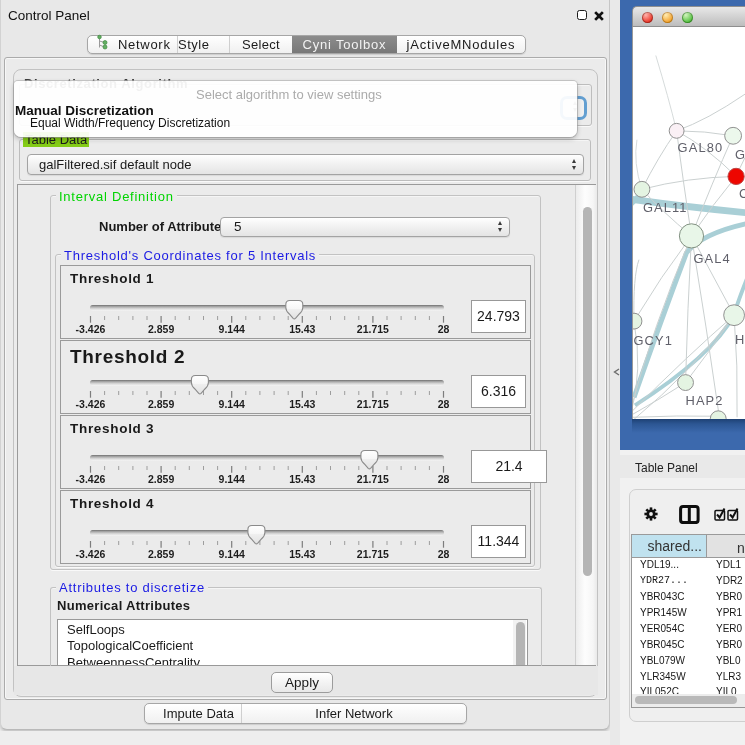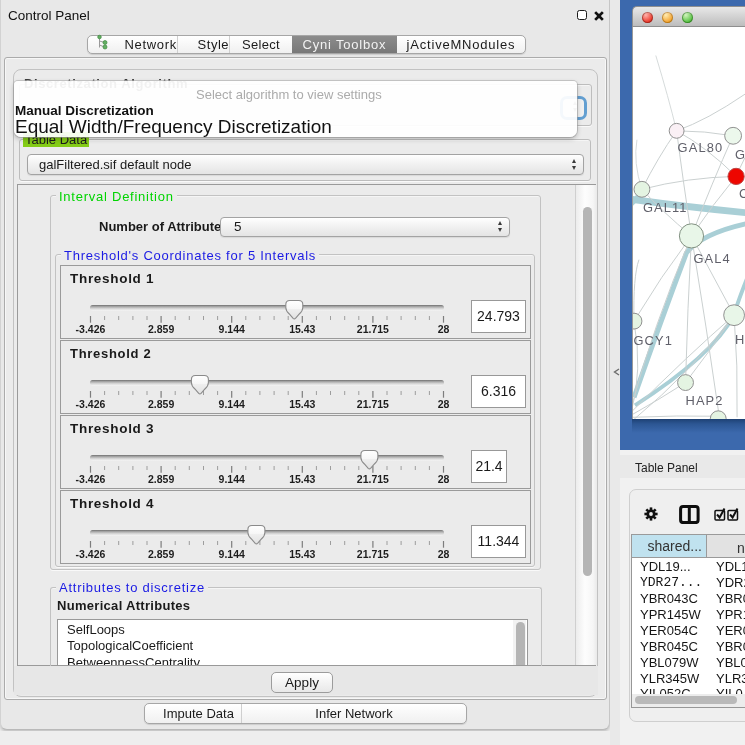--- a/index.html
+++ b/index.html
@@ -22,22 +22,22 @@
 
 <div class="abs" style="left:0;top:0;width:610px;height:730px;background:#e8e8e8;border-right:1px solid #c6c6c6;border-bottom:1px solid #b9b9b9;border-left:1px solid #d2d2d2;border-radius:0 0 7px 7px;box-shadow:0 2px 3px rgba(0,0,0,0.18);"></div>
 <div class="abs" style="left:8px;top:8px;font-size:13.5px;color:#111;">Control Panel</div>
 
 <div class="abs" style="left:577px;top:10px;width:10px;height:10px;border:1.7px solid #1a1a1a;border-radius:2.5px;background:#fff;"></div>
 <svg class="abs" style="left:593px;top:10px;" width="12" height="12" viewBox="0 0 12 12">
  <path d="M1.2 3.1 L3.1 1.2 L6 4.1 L8.9 1.2 L10.8 3.1 L7.9 6 L10.8 8.9 L8.9 10.8 L6 7.9 L3.1 10.8 L1.2 8.9 L4.1 6 Z" fill="#111"></path>
 </svg>
 
 <div class="abs" style="left:87px;top:35px;width:439px;height:19px;background:linear-gradient(#ffffff,#f0f0f0);border:1px solid #a6a6a6;border-radius:5px;box-shadow:0 1px 1px rgba(0,0,0,0.12);overflow:hidden;display:flex;">
-  <div style="width:90px;position:relative;border-right:1px solid #cfcfcf;text-align:right;line-height:17px;padding-left:16px;letter-spacing:0.7px;">Network</div>
-  <div style="width:52px;border-right:1px solid #cfcfcf;text-align:right;line-height:17px;letter-spacing:0.5px;">Style</div>
+  <div style="width:90px;position:relative;border-right:1px solid #cfcfcf;text-align:left;line-height:17px;padding-left:30px;letter-spacing:0.7px;">Network</div>
+  <div style="width:52px;border-right:1px solid #cfcfcf;text-align:left;line-height:17px;letter-spacing:0.5px;">Style</div>
   <div style="width:62px;text-align:center;line-height:17px;letter-spacing:0.3px;">Select</div>
   <div style="width:105px;background:linear-gradient(#8c8c8c,#787878);color:#f2f2f2;text-align:center;line-height:17px;letter-spacing:0.8px;">Cyni Toolbox</div>
   <div style="flex:1;text-align:center;line-height:17px;letter-spacing:0.8px;">jActiveMNodules</div>
 </div>
 
 <svg class="abs" style="left:97px;top:34px;" width="12" height="16" viewBox="0 0 12 16">
   <path d="M2.5 3.5 L2.5 13.5 M2.5 7 L7.5 8.5 M2.5 11 L7.5 13" stroke="#9a9a9a" stroke-width="1" fill="none"></path>
   <circle cx="2.5" cy="3" r="1.8" fill="#63b063" stroke="#3d8a3d" stroke-width="0.7"></circle>
   <circle cx="8" cy="8.5" r="2" fill="#63b063" stroke="#3d8a3d" stroke-width="0.7"></circle>
   <circle cx="8" cy="13" r="2" fill="#63b063" stroke="#3d8a3d" stroke-width="0.7"></circle>
@@ -132,21 +132,21 @@
 <text x="20.5" y="39" text-anchor="middle" font-size="10.5" font-weight="bold" fill="#1d1d1d" font-family="Liberation Sans, sans-serif">-3.426</text>
     <text x="91.1" y="39" text-anchor="middle" font-size="10.5" font-weight="bold" fill="#1d1d1d" font-family="Liberation Sans, sans-serif">2.859</text>
     <text x="161.7" y="39" text-anchor="middle" font-size="10.5" font-weight="bold" fill="#1d1d1d" font-family="Liberation Sans, sans-serif">9.144</text>
     <text x="232.3" y="39" text-anchor="middle" font-size="10.5" font-weight="bold" fill="#1d1d1d" font-family="Liberation Sans, sans-serif">15.43</text>
     <text x="302.9" y="39" text-anchor="middle" font-size="10.5" font-weight="bold" fill="#1d1d1d" font-family="Liberation Sans, sans-serif">21.715</text>
     <text x="373.5" y="39" text-anchor="middle" font-size="10.5" font-weight="bold" fill="#1d1d1d" font-family="Liberation Sans, sans-serif">28</text>
 <path d="M215.8,13.5 L215.8,10.5 Q215.8,6.5 219.8,6.5 L228.8,6.5 Q232.8,6.5 232.8,10.5 L232.8,13.5 Q232.8,17 229.3,20 L225.5,24.3 Q224.3,25.4 223.1,24.3 L219.3,20 Q215.8,17 215.8,13.5 Z" fill="url(#thumbg)" stroke="#8a8a8a" stroke-width="1.1"></path>
 </svg>
 <div class="abs" style="left:471px;top:299.5px;width:55px;height:33px;background:#fff;border:1px solid #989898;text-align:center;line-height:31px;font-size:14px;">24.793</div>
 <div class="abs" style="left:60px;top:340px;width:471px;height:74px;border:1px solid #9a9a9a;background:#ebebeb;"></div>
-<div class="abs" style="left:70px;top:346px;font-weight:bold;letter-spacing:0.7px;font-size:13px;">Threshold 2</div>
+<div class="abs" style="left:70px;top:346px;font-weight:bold;letter-spacing:0.7px;font-size:19px;">Threshold 2</div>
 <svg class="abs" style="left:70px;top:369px;" width="405" height="41" viewBox="0 0 405 41">
 <rect x="20" y="11" width="354" height="5.5" rx="2.7" fill="url(#trackg)"></rect>
 <line x1="20.5" y1="22" x2="20.5" y2="28.7" stroke="#7d7d7d" stroke-width="1.2"></line>
     <line x1="34.6" y1="22" x2="34.6" y2="26" stroke="#9d9d9d" stroke-width="1"></line>
     <line x1="48.7" y1="22" x2="48.7" y2="26" stroke="#9d9d9d" stroke-width="1"></line>
     <line x1="62.9" y1="22" x2="62.9" y2="26" stroke="#9d9d9d" stroke-width="1"></line>
     <line x1="77.0" y1="22" x2="77.0" y2="26" stroke="#9d9d9d" stroke-width="1"></line>
     <line x1="91.1" y1="22" x2="91.1" y2="28.7" stroke="#7d7d7d" stroke-width="1.2"></line>
     <line x1="105.2" y1="22" x2="105.2" y2="26" stroke="#9d9d9d" stroke-width="1"></line>
     <line x1="119.3" y1="22" x2="119.3" y2="26" stroke="#9d9d9d" stroke-width="1"></line>
@@ -208,21 +208,21 @@
     <line x1="359.4" y1="22" x2="359.4" y2="26" stroke="#9d9d9d" stroke-width="1"></line>
     <line x1="373.5" y1="22" x2="373.5" y2="28.7" stroke="#7d7d7d" stroke-width="1.2"></line>
 <text x="20.5" y="39" text-anchor="middle" font-size="10.5" font-weight="bold" fill="#1d1d1d" font-family="Liberation Sans, sans-serif">-3.426</text>
     <text x="91.1" y="39" text-anchor="middle" font-size="10.5" font-weight="bold" fill="#1d1d1d" font-family="Liberation Sans, sans-serif">2.859</text>
     <text x="161.7" y="39" text-anchor="middle" font-size="10.5" font-weight="bold" fill="#1d1d1d" font-family="Liberation Sans, sans-serif">9.144</text>
     <text x="232.3" y="39" text-anchor="middle" font-size="10.5" font-weight="bold" fill="#1d1d1d" font-family="Liberation Sans, sans-serif">15.43</text>
     <text x="302.9" y="39" text-anchor="middle" font-size="10.5" font-weight="bold" fill="#1d1d1d" font-family="Liberation Sans, sans-serif">21.715</text>
     <text x="373.5" y="39" text-anchor="middle" font-size="10.5" font-weight="bold" fill="#1d1d1d" font-family="Liberation Sans, sans-serif">28</text>
 <path d="M290.9,13.5 L290.9,10.5 Q290.9,6.5 294.9,6.5 L303.9,6.5 Q307.9,6.5 307.9,10.5 L307.9,13.5 Q307.9,17 304.4,20 L300.6,24.3 Q299.4,25.4 298.2,24.3 L294.4,20 Q290.9,17 290.9,13.5 Z" fill="url(#thumbg)" stroke="#8a8a8a" stroke-width="1.1"></path>
 </svg>
-<div class="abs" style="left:471px;top:449.5px;width:36px;height:33px;background:#fff;border:1px solid #989898;text-align:center;line-height:31px;font-size:14px;">21.4</div>
+<div class="abs" style="left:471px;top:449.5px;width:76px;height:33px;background:#fff;border:1px solid #989898;text-align:center;line-height:31px;font-size:14px;">21.4</div>
 <div class="abs" style="left:60px;top:490px;width:471px;height:74px;border:1px solid #9a9a9a;background:#ebebeb;"></div>
 <div class="abs" style="left:70px;top:496px;font-weight:bold;letter-spacing:0.7px;font-size:13.5px;">Threshold 4</div>
 <svg class="abs" style="left:70px;top:519px;" width="405" height="41" viewBox="0 0 405 41">
 <rect x="20" y="11" width="354" height="5.5" rx="2.7" fill="url(#trackg)"></rect>
 <line x1="20.5" y1="22" x2="20.5" y2="28.7" stroke="#7d7d7d" stroke-width="1.2"></line>
     <line x1="34.6" y1="22" x2="34.6" y2="26" stroke="#9d9d9d" stroke-width="1"></line>
     <line x1="48.7" y1="22" x2="48.7" y2="26" stroke="#9d9d9d" stroke-width="1"></line>
     <line x1="62.9" y1="22" x2="62.9" y2="26" stroke="#9d9d9d" stroke-width="1"></line>
     <line x1="77.0" y1="22" x2="77.0" y2="26" stroke="#9d9d9d" stroke-width="1"></line>
     <line x1="91.1" y1="22" x2="91.1" y2="28.7" stroke="#7d7d7d" stroke-width="1.2"></line>
@@ -375,21 +375,21 @@
   <path d="M3 7.5 L5.6 10.5 L10.5 1.5" fill="none" stroke="#111" stroke-width="2"></path>
   <path d="M16 7.5 L18.6 10.5 L23.5 1.5" fill="none" stroke="#111" stroke-width="2"></path>
 </svg>
 
 <div class="abs" style="left:631px;top:534px;width:114px;height:174px;border:1px solid #979797;border-right:none;background:#ffffff;"></div>
 
 <div class="abs" style="left:631px;top:534px;width:114px;height:24px;background:#e2e2e2;border:1px solid #9a9a9a;border-right:none;"></div>
 <div class="abs" style="left:631px;top:534px;width:76px;height:24px;background:#c0e2ef;border:1px solid #9a9a9a;text-align:right;line-height:23px;color:#333;font-size:14px;padding-right:4px;">shared...</div>
 <div class="abs" style="left:737px;top:540px;color:#333;font-size:14px;">na</div>
 
-<div class="abs" style="left:632px;top:558px;width:113px;height:136px;background:#ffffff;overflow:hidden;font-size:13px;color:#161616;">
+<div class="abs" style="left:632px;top:558px;width:113px;height:136px;background:#ffffff;overflow:hidden;font-size:10px;color:#161616;">
 <div style="position:absolute;left:8px;top:1.4px;">YDL19...</div>
 <div style="position:absolute;left:84px;top:1.4px;">YDL1</div>
 <div style="position:absolute;left:8px;top:17.3px;font-family:Liberation Mono, monospace;">YDR27...</div>
 <div style="position:absolute;left:84px;top:17.3px;">YDR2</div>
 <div style="position:absolute;left:8px;top:33.1px;">YBR043C</div>
 <div style="position:absolute;left:84px;top:33.1px;">YBR0</div>
 <div style="position:absolute;left:8px;top:49.0px;">YPR145W</div>
 <div style="position:absolute;left:84px;top:49.0px;">YPR1</div>
 <div style="position:absolute;left:8px;top:64.9px;">YER054C</div>
 <div style="position:absolute;left:84px;top:64.9px;">YER0</div>
@@ -402,13 +402,13 @@
 <div style="position:absolute;left:8px;top:128.4px;">YIL052C</div>
 <div style="position:absolute;left:84px;top:128.4px;">YIL0</div>
 </div>
 
 <div class="abs" style="left:632px;top:694px;width:113px;height:13px;background:#ececec;"></div>
 <div class="abs" style="left:634.5px;top:696px;width:102px;height:8px;background:#b9b9b9;border-radius:4px;"></div>
 
 <div class="abs" style="left:14px;top:81px;width:563px;height:56px;background:rgba(255,255,255,0.93);border-radius:4px 4px 7px 7px;box-shadow:0 2px 5px rgba(0,0,0,0.25), 0 0 0 1px rgba(180,180,180,0.6);z-index:30;"></div>
 <div class="abs" style="left:196px;top:87px;color:#ababab;z-index:31;">Select algorithm to view settings</div>
 <div class="abs" style="left:15px;top:103px;font-weight:bold;color:#111;z-index:31;font-size:13.5px;">Manual Discretization</div>
-<div class="abs" style="left:15px;top:115.5px;color:#111;z-index:31;font-size:19px;">Equal Width/Frequency Discretization</div>
+<div class="abs" style="left:30px;top:115.5px;color:#111;z-index:31;font-size:12px;">Equal Width/Frequency Discretization</div>
 
 </body></html>

